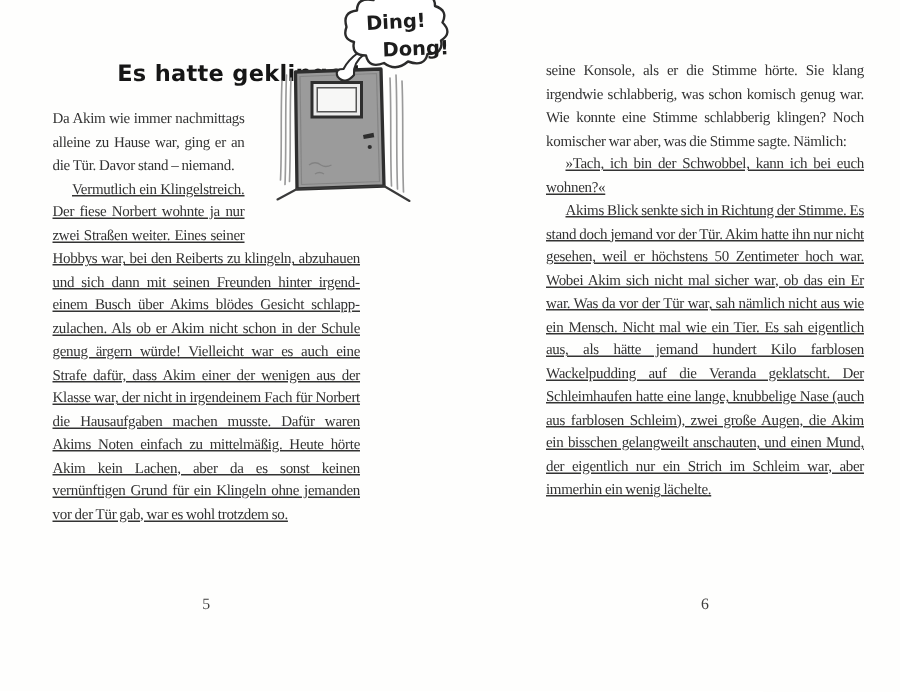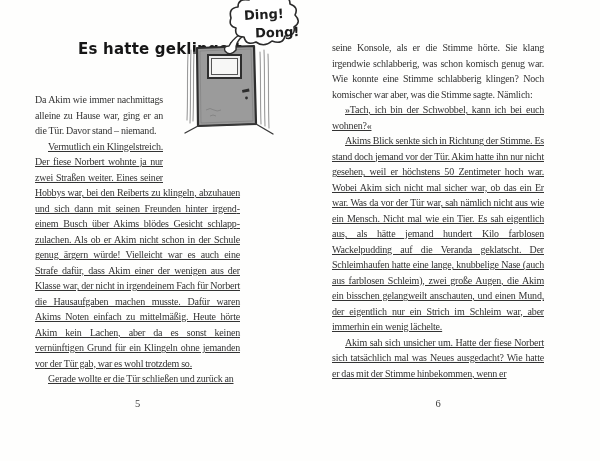--- a/index.html
+++ b/index.html
@@ -6,31 +6,31 @@
   .spread {
     position: relative;
     width: 600px; height: 461px;
     background: #fefefd;
     overflow: hidden;
     font-family: "Liberation Serif", serif;
     color: #333;
   }
   .page { position: absolute; top: 40px; height: 400px; }
   .page-left  { left: 35px;  width: 205px; }
-  .page-right { left: 332px; width: 212px; }
+  .page-right { left: 364px; width: 212px; }
 
   .chapter-title {
     position: absolute; top: 0; left: 0; width: 250px;
     margin: 0; text-align: center;
     font-family: "DejaVu Sans", sans-serif;
     font-weight: 700; font-size: 15px; line-height: 18px;
     color: #161616; letter-spacing: 0.2px;
   }
   .text-block { position: absolute; left: 0; right: 0; }
-  .page-left  .text-block { top: 52px; }
+  .page-left  .text-block { top: 32px; }
   .page-right .text-block { top: 0; }
 
   .body-text p {
     margin: 0;
     font-size: 10px; line-height: 15.5px;
     letter-spacing: -0.2px; word-spacing: -0.3px;
     text-align: justify;
   }
   .body-text p.indent { text-indent: 13px; text-decoration: underline; }
 
@@ -107,30 +107,28 @@
           <text class="bubble-word" x="60" y="29" transform="rotate(-3 78 24)">Ding!</text>
           <text class="bubble-word" x="71" y="47" transform="rotate(-2 88 42)">Dong!</text>
         </g>
       </svg>
     </div>
 
     <div class="text-block body-text">
       <div class="illu-spacer"></div>
       <p>Da Akim wie immer nachmittags alleine zu Hause war, ging er an die Tür. Davor stand – niemand.</p>
       <p class="indent">Vermutlich ein Klingelstreich. Der fiese Norbert wohnte ja nur zwei Straßen weiter. Eines seiner Hobbys war, bei den Reiberts zu klingeln, abzuhauen und sich dann mit seinen Freunden hinter irgend­einem Busch über Akims blödes Gesicht schlapp­zulachen. Als ob er Akim nicht schon in der Schule genug ärgern würde! Vielleicht war es auch eine Strafe dafür, dass Akim einer der wenigen aus der Klasse war, der nicht in irgendeinem Fach für Norbert die Hausaufgaben machen musste. Dafür waren Akims Noten einfach zu mittelmäßig. Heute hörte Akim kein Lachen, aber da es sonst keinen vernünftigen Grund für ein Klingeln ohne jemanden vor der Tür gab, war es wohl trotzdem so.</p>
-      <p class="indent">Gerade wollte er die Tür schließen und zurück an</p>
     </div>
 
     <div class="page-number">5</div>
   </div>
 
   <div class="page page-right">
     <div class="text-block body-text">
       <p>seine Konsole, als er die Stimme hörte. Sie klang irgendwie schlabberig, was schon komisch genug war. Wie konnte eine Stimme schlabberig klingen? Noch komischer war aber, was die Stimme sagte. Nämlich:</p>
       <p class="indent">»Tach, ich bin der Schwobbel, kann ich bei euch wohnen?«</p>
       <p class="indent">Akims Blick senkte sich in Richtung der Stimme. Es stand doch jemand vor der Tür. Akim hatte ihn nur nicht gesehen, weil er höchstens 50 Zentimeter hoch war. Wobei Akim sich nicht mal sicher war, ob das ein Er war. Was da vor der Tür war, sah nämlich nicht aus wie ein Mensch. Nicht mal wie ein Tier. Es sah eigentlich aus, als hätte jemand hundert Kilo farb­losen Wackelpudding auf die Veranda geklatscht. Der Schleimhaufen hatte eine lange, knubbelige Nase (auch aus farblosen Schleim), zwei große Augen, die Akim ein bisschen gelangweilt anschauten, und einen Mund, der eigentlich nur ein Strich im Schleim war, aber immerhin ein wenig lächelte.</p>
-      <p class="indent">Akim sah sich unsicher um. Hatte der fiese Nor­bert sich tatsächlich mal was Neues ausgedacht? Wie hatte er das mit der Stimme hinbekommen, wenn er</p>
     </div>
 
     <div class="page-number">6</div>
   </div>
 
 </div>
 
 </body></html>

